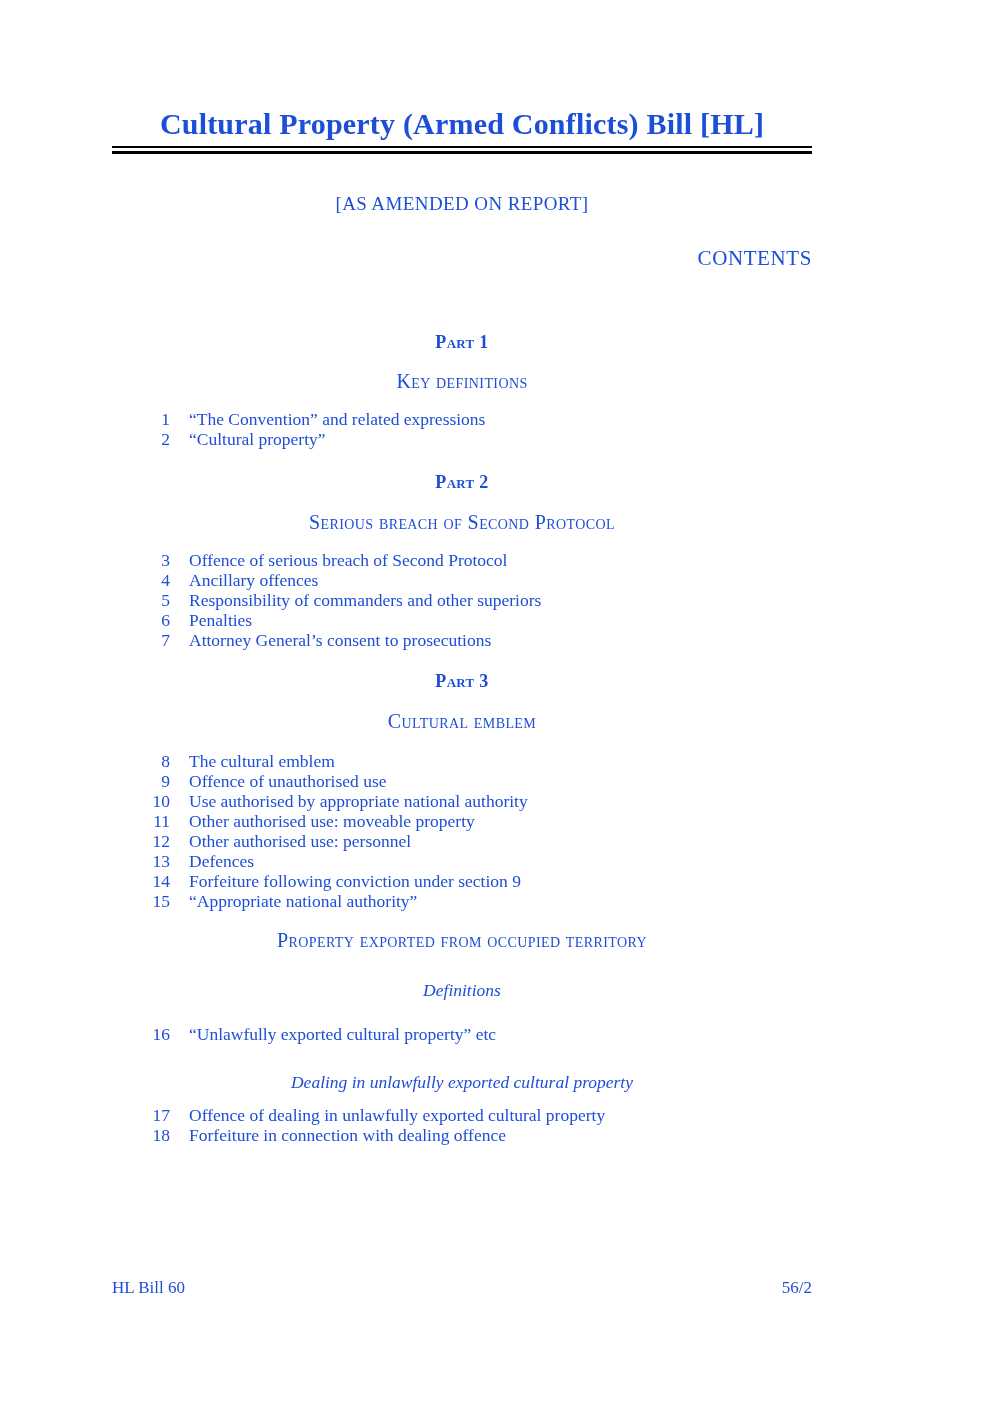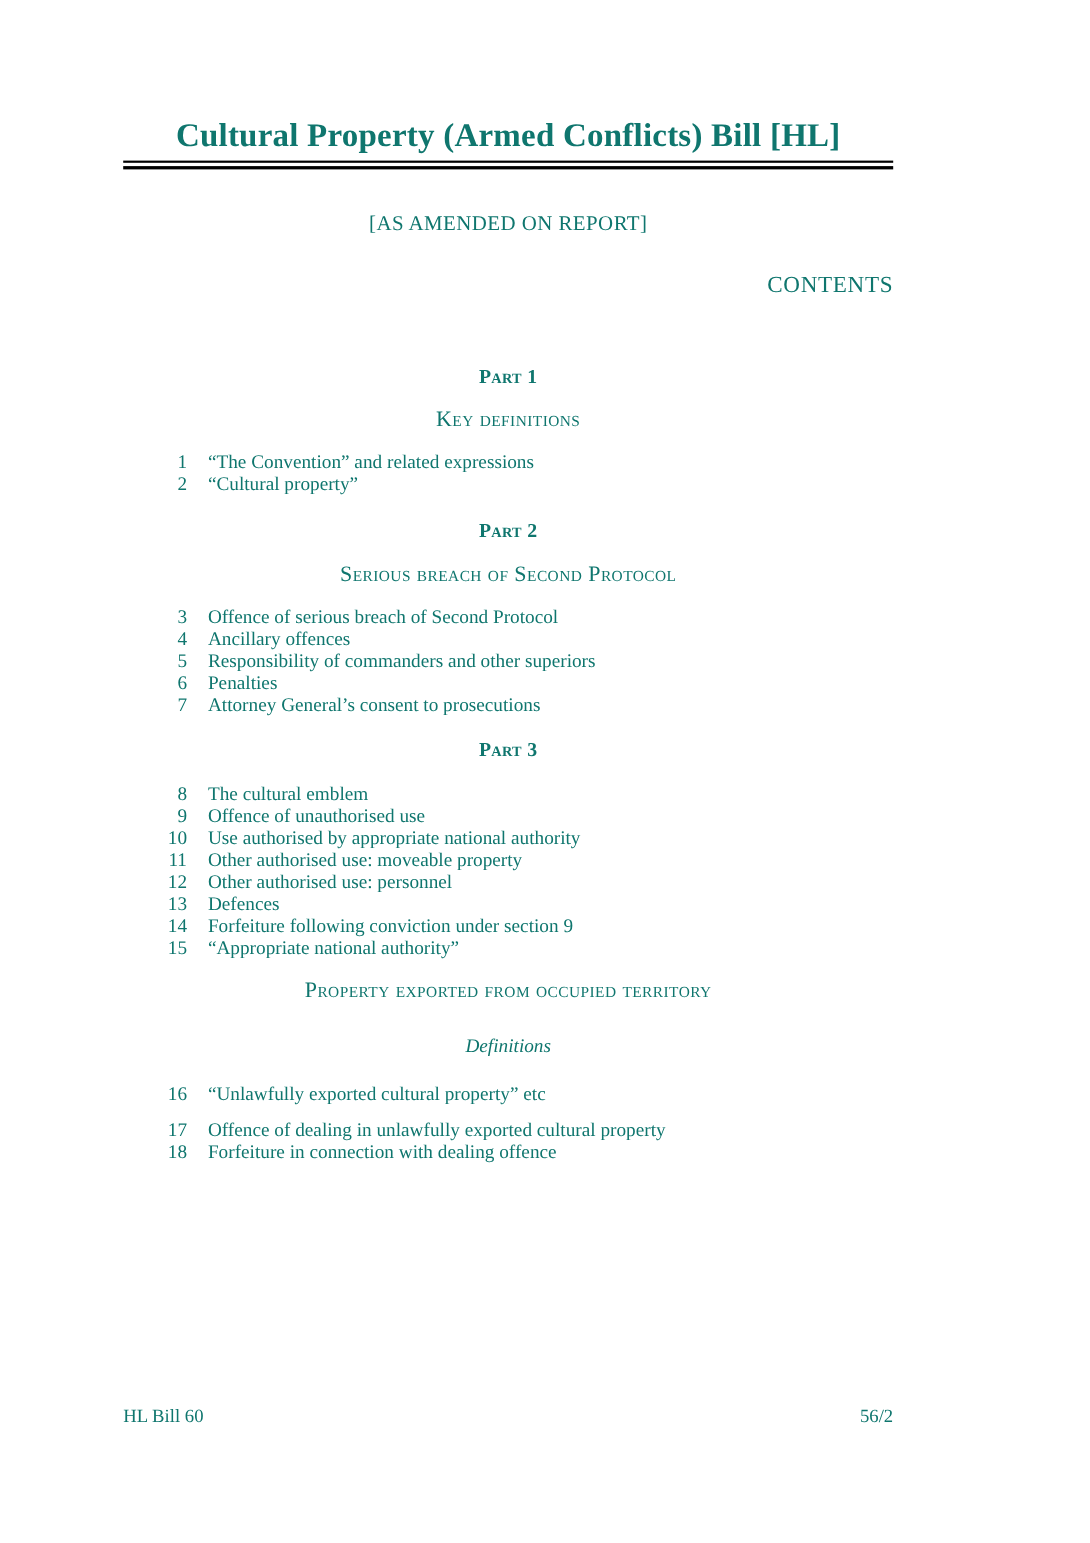--- a/index.html
+++ b/index.html
@@ -2,21 +2,21 @@
 <html><head>
 <meta charset="utf-8">
 <style>
   html,body{margin:0;padding:0;background:#ffffff;}
   .page{
     position:relative;
     width:991px;
     height:1403px;
     background:#ffffff;
     font-family:"Liberation Serif","DejaVu Serif",serif;
-    color:#0f766e;
+    color:#1d4ed8;
     overflow:hidden;
   }
   .content{
     position:absolute;
     left:112px;
     top:0;
     width:700px;
   }
   .title{
     margin-top:104px;
@@ -145,20 +145,21 @@
         <span class="sec-num">6</span>
         <span class="sec-title">Penalties</span>
       </div>
       <div class="sec">
         <span class="sec-num">7</span>
         <span class="sec-title">Attorney General’s consent to prosecutions</span>
       </div>
     </div>
 
     <div class="part-label mt21">Part 3</div>
+    <div class="part-heading mt20">Cultural emblem</div>
     <div class="sections mt20">
       <div class="sec">
         <span class="sec-num">8</span>
         <span class="sec-title">The cultural emblem</span>
       </div>
       <div class="sec">
         <span class="sec-num">9</span>
         <span class="sec-title">Offence of unauthorised use</span>
       </div>
       <div class="sec">
@@ -190,20 +191,21 @@
     <div class="part-heading mt19">Property exported from occupied territory</div>
 
     <div class="subheading mt30">Definitions</div>
     <div class="sections mt10">
       <div class="sec">
         <span class="sec-num">16</span>
         <span class="sec-title">“Unlawfully exported cultural property” etc</span>
       </div>
     </div>
 
+    <div class="subheading mt28">Dealing in unlawfully exported cultural property</div>
     <div class="sections mt13">
       <div class="sec">
         <span class="sec-num">17</span>
         <span class="sec-title">Offence of dealing in unlawfully exported cultural property</span>
       </div>
       <div class="sec">
         <span class="sec-num">18</span>
         <span class="sec-title">Forfeiture in connection with dealing offence</span>
       </div>
     </div>

